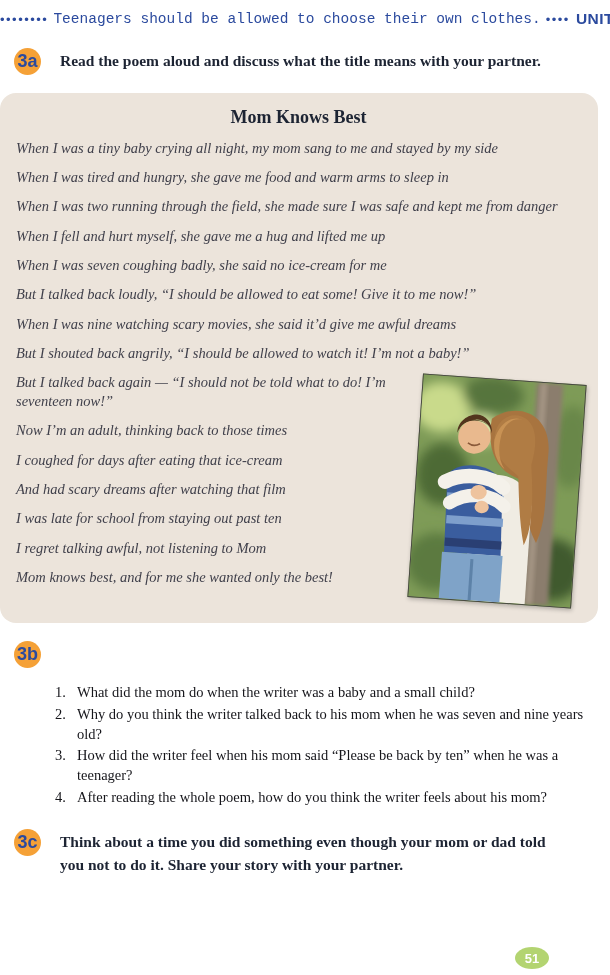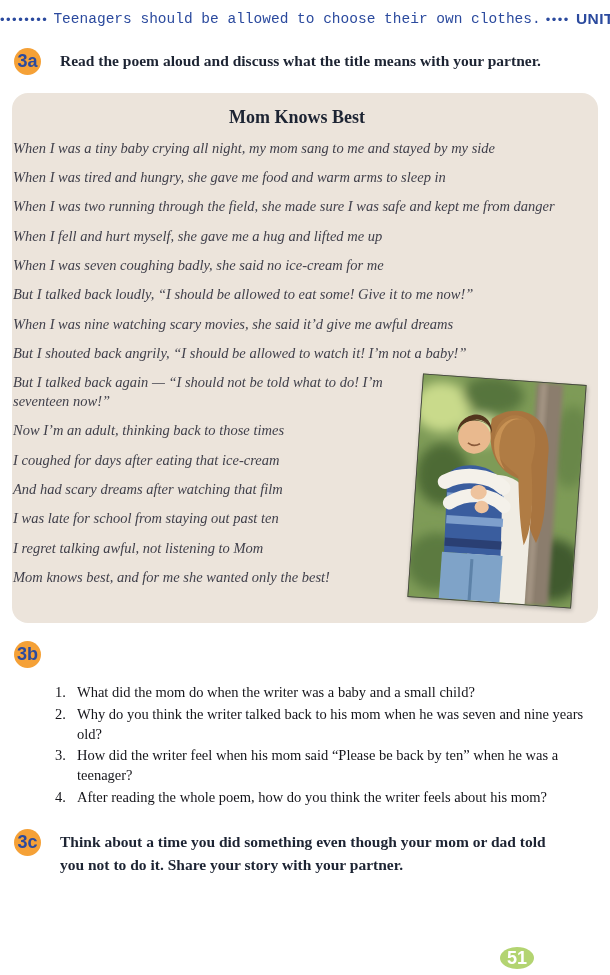--- a/index.html
+++ b/index.html
@@ -30,23 +30,23 @@
     font-family:"Liberation Sans", sans-serif;font-weight:bold;font-size:18px;
     display:flex;align-items:center;justify-content:center;
     margin-top:-2px;
   }
   .instr{
     margin-left:19px;font-weight:bold;font-size:15.5px;line-height:1.45;
     color:#1d2433;max-width:505px;
   }
   
   .poembox{
-    margin:18px 12px 0 12px;
+    margin:18px 12px 0 0;
     background:#ece4db;border-radius:16px;
-    padding:10px 17px 14px 1px;
+    padding:10px 17px 14px 16px;
     overflow:hidden;
   }
   .poem-title{
     text-align:center;font-weight:bold;font-size:18px;color:#1d2433;
     margin:4px 0 2px 0;
   }
   .poem p{
     font-style:italic;font-size:14.5px;line-height:1.3;color:#40404b;
     margin:10.5px 0;
   }
@@ -66,24 +66,24 @@
   .qtext{flex:1 1 auto;}
   
   .bullets{
     display:grid;grid-template-columns:198px auto;
     margin:16px 0 0 64px;row-gap:5px;font-size:14.5px;
   }
   .bullet-item{display:flex;line-height:1.35;}
   .bullet-item::before{content:"•";margin-right:8px;}
   
   .pagenum{
-    position:absolute;right:76px;bottom:6px;
+    position:absolute;right:61px;bottom:6px;
     width:34px;height:22px;border-radius:50%;
     background:#b3d471;color:#ffffff;
-    font-family:"Liberation Sans", sans-serif;font-weight:bold;font-size:18px;
+    font-family:"Liberation Sans", sans-serif;font-weight:bold;font-size:13px;
     display:flex;align-items:center;justify-content:center;
   }
 </style>
 </head>
 <body>
 
 <div class="page">
 
   <div class="header">
     <span class="hdots">••••••••</span>

